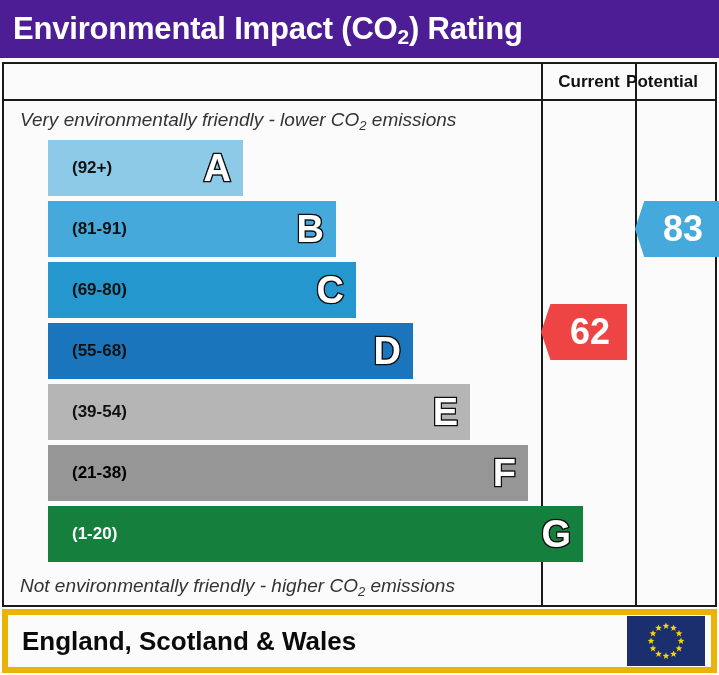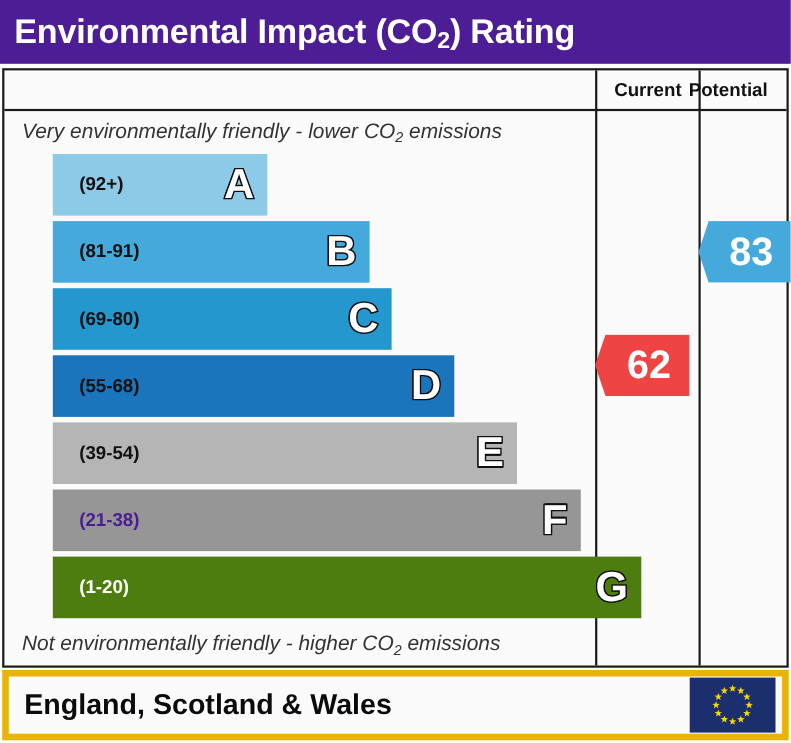--- a/index.html
+++ b/index.html
@@ -274,24 +274,24 @@
           </div>
           <div class="band" style="top: 183px; width: 365px; background: rgb(26, 117, 188);">
             <span class="range" style="color: rgb(17, 17, 17);">(55-68)</span>
             <span class="letter">D</span>
           </div>
           <div class="band" style="top: 244px; width: 422px; background: rgb(181, 181, 181);">
             <span class="range" style="color: rgb(17, 17, 17);">(39-54)</span>
             <span class="letter">E</span>
           </div>
           <div class="band" style="top: 305px; width: 480px; background: rgb(150, 150, 150);">
-            <span class="range" style="color: #4c1d95;">(21-38)</span>
+            <span class="range" style="color: #000000;">(21-38)</span>
             <span class="letter">F</span>
           </div>
-          <div class="band" style="top: 366px; width: 535px; background: #4d7c0f;">
+          <div class="band" style="top: 366px; width: 535px; background: #15803d;">
             <span class="range" style="color: rgb(255, 255, 255);">(1-20)</span>
             <span class="letter">G</span>
           </div>
         </div>
 
       <div class="caption bottom">
         <span>Not environmentally friendly - higher CO</span><sub>2</sub><span> emissions</span>
       </div>
     </div>
   </div>

